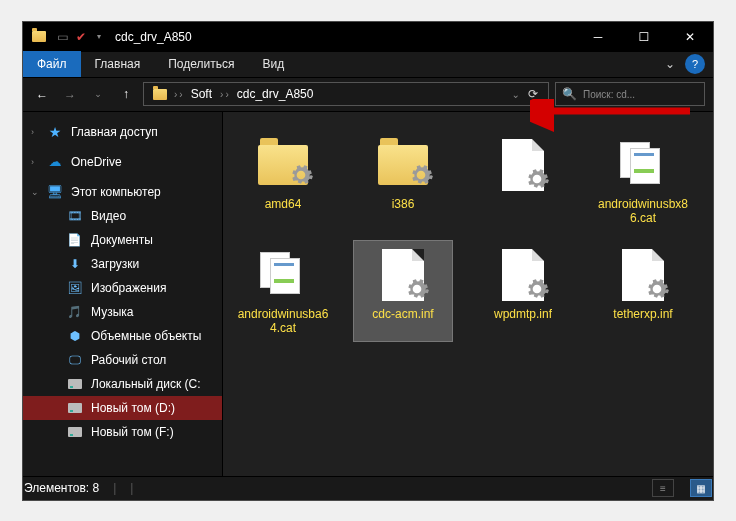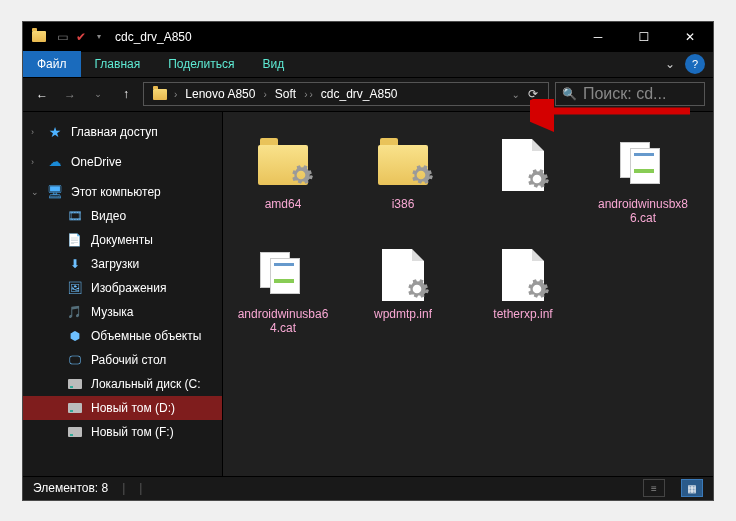--- a/index.html
+++ b/index.html
@@ -9,67 +9,67 @@
 .titlebar .icons{display:flex;align-items:center;gap:4px}
 .tb-icon{width:16px;height:16px;display:flex;align-items:center;justify-content:center}
 .folder-icon{background:linear-gradient(#f7d774,#e9b94f);width:14px;height:11px;border-radius:1px;position:relative}
 .folder-icon::before{content:"";position:absolute;top:-3px;left:0;width:5px;height:3px;background:#e9b94f;border-radius:1px 1px 0 0}
 .qat{display:flex;gap:2px;margin-left:4px}
 .qat .q{width:16px;height:16px;display:flex;align-items:center;justify-content:center}
 .titletext{margin-left:8px;font-size:12px;color:#fff;flex:1}
 .winbtns{display:flex;height:30px}
 .winbtn{width:46px;height:30px;display:flex;align-items:center;justify-content:center;color:#fff}
 .ribbon{height:26px;background:#1a1a1a;display:flex;align-items:center;padding:0 0 0 0;border-bottom:1px solid #000}
-.ribbon .tab{padding:0 14px;height:26px;display:flex;align-items:center;color:#5eead4}
+.ribbon .tab{padding:0 14px;height:26px;display:flex;align-items:center;color:#e5e5e5}
 .ribbon .tab.file{background:#1a6bbd;color:#fff}
 .ribbon .spacer{flex:1}
 .ribbon .chev{width:30px;display:flex;align-items:center;justify-content:center;color:#ccc}
 .help{width:20px;height:20px;border-radius:50%;background:#1a6bbd;display:flex;align-items:center;justify-content:center;margin-right:8px;font-size:11px}
 .addrbar{height:34px;background:#191919;display:flex;align-items:center;padding:0 8px;gap:6px;border-bottom:1px solid #000}
 .navbtn{width:22px;height:22px;display:flex;align-items:center;justify-content:center;color:#888}
 .navbtn.enabled{color:#fff}
 .addr{flex:1;height:24px;background:#191919;border:1px solid #555;display:flex;align-items:center;padding:0 4px;gap:2px}
 .addr .crumb{padding:0 6px;height:22px;display:flex;align-items:center;color:#fff;font-size:12px}
 .addr .sep{color:#888;font-size:10px}
 .addr .fic{margin:0 4px}
 .search{width:150px;height:24px;background:#191919;border:1px solid #555;display:flex;align-items:center;padding:0 6px;gap:6px}
 .search .mag{color:#888;font-size:12px}
-.search .ph{color:#888;font-size:16px;white-space:nowrap;overflow:hidden}
+.search .ph{color:#888;font-size:10px;white-space:nowrap;overflow:hidden}
 .body{flex:1;display:flex;overflow:hidden}
 .nav{width:200px;background:#191919;border-right:1px solid #000;padding:8px 0;overflow:hidden}
 .nav .item{display:flex;align-items:center;height:24px;padding:0 8px 0 24px;gap:8px;white-space:nowrap}
 .nav .item.sub{padding-left:44px}
 .nav .item.sel{background:#7f1d1d}
 .nav .item .exp{position:absolute;left:8px;color:#888;font-size:9px}
 .nav .item{position:relative}
 .nic{width:16px;height:16px;display:flex;align-items:center;justify-content:center;flex-shrink:0}
 .star{color:#4db2ff;font-size:14px}
 .cloud{color:#1a8ad6;font-size:13px}
 .pc{color:#4db2ff;font-size:13px}
 .dicon{color:#6ec0ff;font-size:12px}
 .drive{background:#bbb;width:14px;height:10px;border-radius:1px;position:relative}
 .drive::after{content:"";position:absolute;bottom:1px;left:2px;width:3px;height:2px;background:#3a9}
 .content{flex:1;background:#202020;padding:18px 10px;overflow:auto}
 .grid{display:flex;flex-wrap:wrap;gap:8px 20px;align-content:flex-start}
 .fitem{width:100px;display:flex;flex-direction:column;align-items:center;padding:6px 2px;border:1px solid transparent}
 .fitem.sel{background:#555;border:1px solid #777}
 .fitem .thumb{width:56px;height:56px;display:flex;align-items:center;justify-content:center;margin-bottom:4px}
-.fitem .label{text-align:center;font-size:12px;line-height:14px;color:#f9a8d4;word-break:break-all;max-height:28px;overflow:hidden}
+.fitem .label{text-align:center;font-size:12px;line-height:14px;color:#fde047;word-break:break-all;max-height:28px;overflow:hidden}
 .bigfolder{width:50px;height:40px;background:linear-gradient(#f9e28b,#e9c35a);border-radius:2px;position:relative}
 .bigfolder::before{content:"";position:absolute;top:-7px;left:2px;width:18px;height:7px;background:#e9c35a;border-radius:2px 2px 0 0}
 .page{width:42px;height:52px;background:#fff;position:relative}
 .page::after{content:"";position:absolute;top:0;right:0;border-style:solid;border-width:0 12px 12px 0;border-color:transparent #202020 transparent transparent}
 .page::before{content:"";position:absolute;top:0;right:0;border-style:solid;border-width:12px 0 0 12px;border-color:transparent transparent transparent #ddd}
 .cat{width:46px;height:46px;position:relative}
 .cat .p1{position:absolute;width:30px;height:36px;background:#fff;top:0;left:0;border:1px solid #ccc}
 .cat .p2{position:absolute;width:30px;height:36px;background:#fff;top:6px;left:10px;border:1px solid #ccc}
 .cat .p2::after{content:"";position:absolute;left:3px;top:20px;width:20px;height:4px;background:#8c5}
 .cat .p2::before{content:"";position:absolute;left:3px;top:4px;width:20px;height:3px;background:#69c}
 .gearsvg{width:26px;height:26px}
-.status{height:24px;background:#191919;border-top:1px solid #000;display:flex;align-items:center;padding:0 10px;gap:14px;color:#ccc}
+.status{height:24px;background:#191919;border-top:1px solid #000;display:flex;align-items:center;padding:0 1px;gap:14px;color:#ccc}
 .status .sep2{color:#555}
 .status .spacer{flex:1}
 .viewbtn{width:22px;height:18px;border:1px solid #444;margin-left:2px;display:flex;align-items:center;justify-content:center;font-size:10px;color:#888}
 .viewbtn.active{background:#2a5a8a;border-color:#3a7aba;color:#fff}
 .arrow-annot{position:absolute;top:99px;left:530px;pointer-events:none;z-index:100}
 </style>
 </head>
 <body>
 
 <div class="window">
@@ -106,21 +106,20 @@
   <div class="addrbar">
     <div class="navbtn enabled">←</div>
     <div class="navbtn">→</div>
     <div class="navbtn" style="font-size:9px">⌄</div>
     <div class="navbtn enabled">↑</div>
     <div class="addr">
       <div class="tb-icon fic">
           <div class="folder-icon"></div>
         </div>
       <span class="sep">›</span>
-      <span class="crumb">Lenovo A850</span>
       <span class="sep">›</span>
       <span class="crumb">Soft</span>
       <span class="sep">›</span>
       <span class="sep">›</span>
       <span class="crumb">cdc_drv_A850</span>
       <div style="flex:1"></div>
       <span class="sep">⌄</span>
       <span class="navbtn" style="color:#ccc">⟳</span>
     </div>
     <div class="search">
@@ -238,20 +237,30 @@
           </div>
           <div class="fitem">
             <div class="thumb">
               <div class="cat">
                 <div class="p1"></div>
                 <div class="p2"></div>
               </div>
             </div>
             <div class="label">androidwinusba64.cat</div>
           </div>
+          <div class="fitem sel">
+            <div class="thumb">
+              <div class="page">
+                <div style="position:absolute;right:-6px;bottom:-4px"><svg class="gearsvg" viewBox="0 0 24 24" width="26" height="26">
+                    <path fill="#9a9a9a" d="M12 8a4 4 0 100 8 4 4 0 000-8zm9 4l2 1-1 3-2-.5a8 8 0 01-1.5 1.5l.5 2-3 1-1-2a8 8 0 01-2 0l-1 2-3-1 .5-2A8 8 0 017 17l-2 .5-1-3 2-1a8 8 0 010-2l-2-1 1-3 2 .5A8 8 0 018.5 6L8 4l3-1 1 2a8 8 0 012 0l1-2 3 1-.5 2A8 8 0 0119 8l2-.5 1 3-2 1a8 8 0 010 2z"></path>
+                  </svg></div>
+              </div>
+            </div>
+            <div class="label">cdc-acm.inf</div>
+          </div>
           <div class="fitem">
             <div class="thumb">
               <div class="page">
                 <div style="position:absolute;right:-6px;bottom:-4px"><svg class="gearsvg" viewBox="0 0 24 24" width="26" height="26">
                     <path fill="#9a9a9a" d="M12 8a4 4 0 100 8 4 4 0 000-8zm9 4l2 1-1 3-2-.5a8 8 0 01-1.5 1.5l.5 2-3 1-1-2a8 8 0 01-2 0l-1 2-3-1 .5-2A8 8 0 017 17l-2 .5-1-3 2-1a8 8 0 010-2l-2-1 1-3 2 .5A8 8 0 018.5 6L8 4l3-1 1 2a8 8 0 012 0l1-2 3 1-.5 2A8 8 0 0119 8l2-.5 1 3-2 1a8 8 0 010 2z"></path>
                   </svg></div>
               </div>
             </div>
             <div class="label">wpdmtp.inf</div>
           </div>

